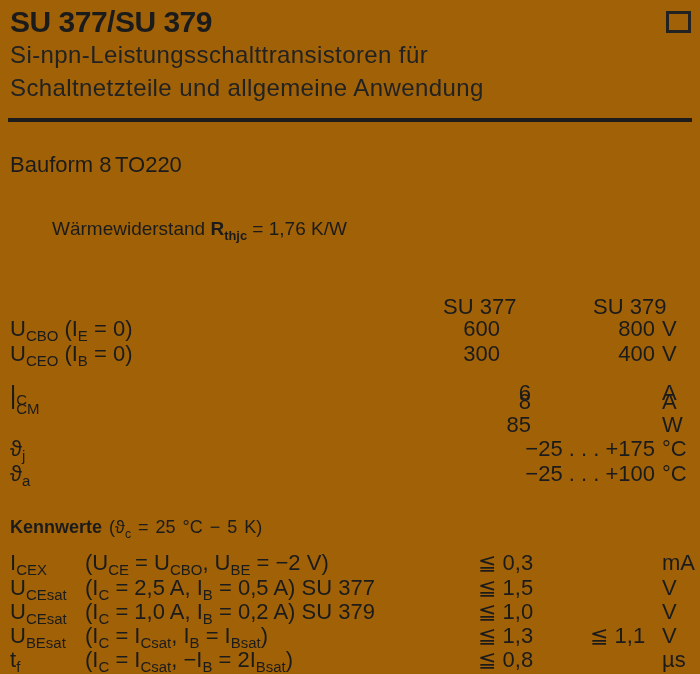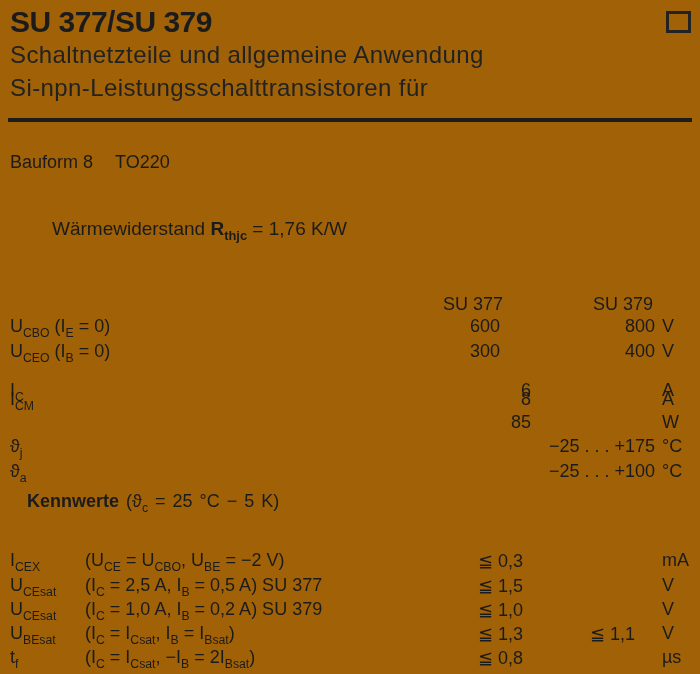--- a/index.html
+++ b/index.html
@@ -33,25 +33,25 @@
   }
   .rule {
     left:8px; top:118px;
     width:684px; height:4px;
     background:#1c1c1c;
   }
   .bauform-line { top:152px; font-size:19px; }
   .thermal-line { left:10px; top:218px; font-size:19px; white-space:nowrap;margin-left:42px; }
   .section-heading { left:10px; font-size:18px; word-spacing:2px; white-space:nowrap; }
   .gw-heading { top:260px; }
-  .kw-heading { top:491px;margin-left:17px; }
+  .kw-heading { top:517px; }
   .b { font-weight:700; }
   .row {
     position:absolute; left:0; width:700px; height:24px;
-    font-size:18px; white-space:nowrap;
+    font-size:22px; white-space:nowrap;
   }
   .cell { position:absolute; top:0; white-space:nowrap; }
   .lbl  { left:10px; }
   .cond { left:85px; }
   .v377 { left:400px; width:100px; text-align:right; }
   .vmid { left:431px; width:100px; text-align:right; }
   .v379 { left:495px; width:160px; text-align:right; }
   .unit { left:662px; }
   .kv1  { left:478px; }
   .kv2  { left:590px; }
@@ -61,22 +61,22 @@
 </style>
 </head>
 <body>
 
 <div class="page">
 
   <div class="abs title">SU 377/SU 379</div>
   <div class="abs corner-square"></div>
 
   <div class="abs subtitle">
+    <div>Si-npn-Leistungsschalttransistoren für</div>
     <div>Schaltnetzteile und allgemeine Anwendung</div>
-    <div>Si-npn-Leistungsschalttransistoren für</div>
   </div>
 
   <div class="abs rule"></div>
 
   <div class="row bauform-line">
     <span class="cell lbl">Bauform 8</span>
     <span class="cell" style="left:115px">TO220</span>
   </div>
 
   <div class="abs thermal-line"><span>Wärmewiderstand </span><span style="font-weight: 700;">R</span><sub style="font-weight: 700;">thjc</sub><span> = 1,76 K/W</span></div>

